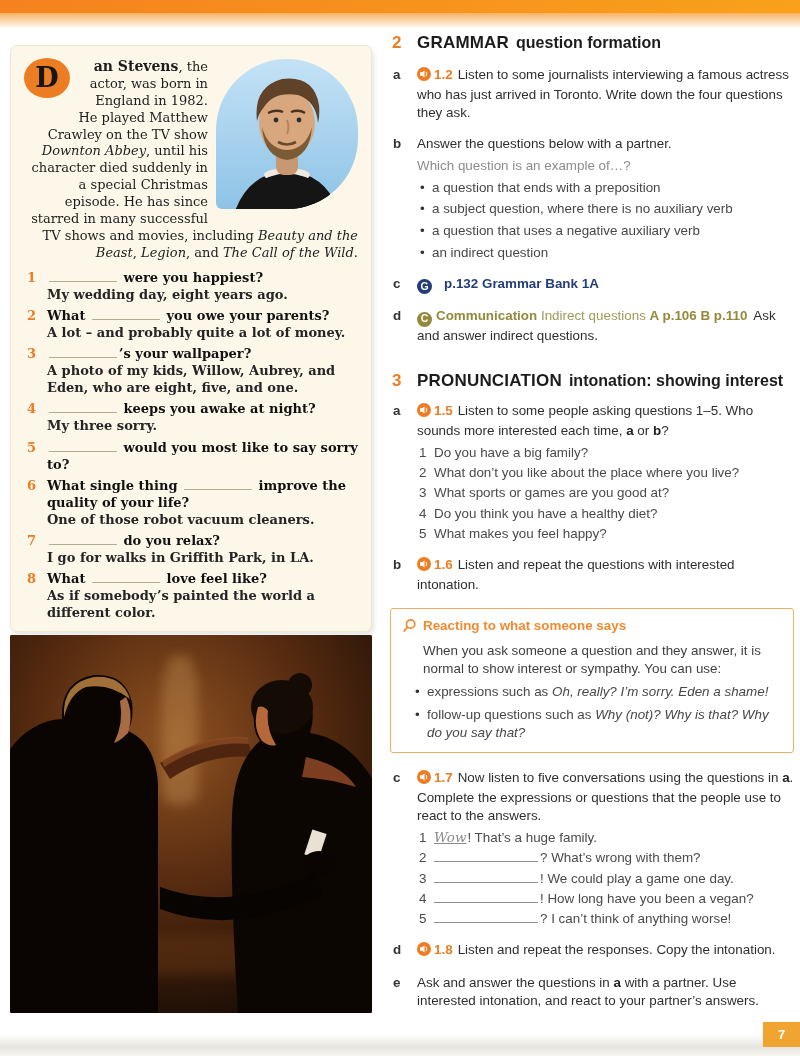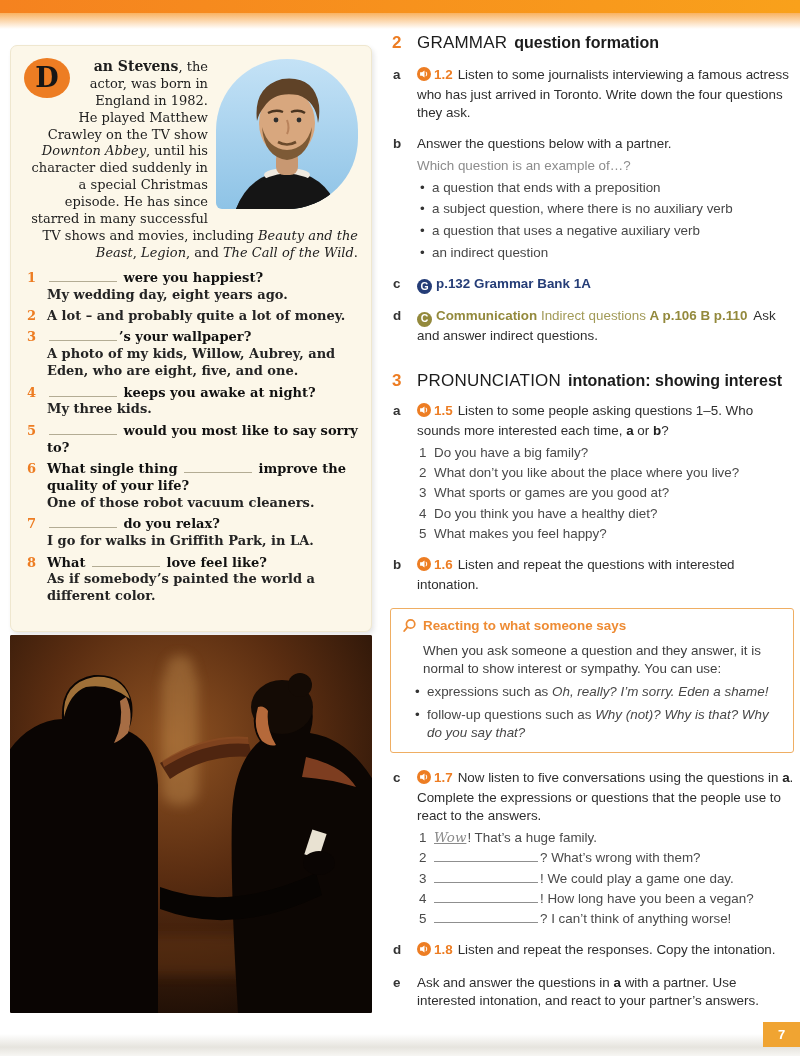--- a/index.html
+++ b/index.html
@@ -35,39 +35,39 @@
 
   .downton-photo{position:relative;width:362px;height:378px;margin-top:3px;
                  border-radius:2px;overflow:hidden;background:#1a0d05;}
   .downton-photo svg{display:block;}
 
   
   .right-col{position:absolute;left:390px;top:33px;width:404px;font-size:13.4px;line-height:1.33;}
   h2.sec{position:relative;margin:0;padding-left:27px;font-size:17px;line-height:1.2;
          font-weight:normal;color:#1c1c1c;}
   .sec-num{position:absolute;left:2px;top:0;color:#ed7d23;font-weight:bold;}
-  .sec-title{font-weight:normal;letter-spacing:.2px;margin-right:7px;}
+  .sec-title{font-weight:bold;letter-spacing:.2px;margin-right:7px;}
   .sec-sub{font-weight:bold;font-size:16px;}
   .item{position:relative;padding-left:27px;margin-top:13px;}
   .letter{position:absolute;left:3px;top:0;font-weight:bold;color:#333;}
   .audio{display:inline-block;vertical-align:-2px;margin-right:3px;}
   .audio-num{color:#ed7d23;font-weight:bold;margin-right:5px;}
   .gray-prompt{color:#8c8c8c;margin-top:4px;}
   .bullets{margin-top:2px;}
   .bullet{position:relative;padding-left:15px;color:#474747;margin-top:4px;}
   .bullet::before{content:"•";position:absolute;left:3px;color:#333;}
   .numlist{margin-top:4px;}
   .numitem{position:relative;padding-left:17px;color:#4a4a4a;margin-top:2.5px;}
   .numitem .n{position:absolute;left:2px;}
   .circle-badge{display:inline-flex;width:15px;height:15px;border-radius:50%;
                 color:#fff;font-size:10.5px;font-weight:bold;align-items:center;
                 justify-content:center;vertical-align:-2px;margin-right:4px;}
   .badge-navy{background:#253d77;}
   .badge-olive{background:#93893c;}
-  .navy-line{color:#253d77;font-weight:bold;}
+  .navy-line{color:#253d77;font-weight:bold;margin-left:8px;}
   .olive-b{color:#93893c;font-weight:bold;}
   .olive-r{color:#a29a57;}
   .after-gap{margin-left:6px;}
   .react-box{border:1.6px solid #efae63;border-radius:3px;margin-top:15px;
              padding:8px 11px 11px 11px;color:#3f3f3f;}
   .react-title{color:#ee8b33;font-weight:bold;}
   .mag{display:inline-block;vertical-align:-3px;margin-right:6px;}
   .react-intro{margin-top:4px;}
   .ans-blank{display:inline-block;width:104px;height:12px;border-bottom:1.1px solid #8f8f8f;
              margin-right:2px;}
@@ -120,31 +120,32 @@
       <p class="bio-text"><b>an Stevens</b><span>, the actor, was born in England in 1982. He played Matthew Crawley on the TV show </span><i>Downton Abbey</i><span>, until his character died suddenly in a special Christmas episode. He has since starred in many successful TV shows and movies, including </span><i>Beauty and the Beast</i><span>, </span><i>Legion</i><span>, and </span><i>The Call of the Wild</i><span>.</span></p>
 
       <div class="q-list">
         <div class="qa">
           <span class="q-num">1</span>
           <div class="q-line"><span class="q-text"><span></span><span class="blank"></span><span> were you happiest?</span></span></div>
           <div class="q-ans"><span>My wedding day, eight years ago.</span></div>
         </div>
         <div class="qa">
           <span class="q-num">2</span>
+          <div class="q-line"><span class="q-text"><span>What </span><span class="blank"></span><span> you owe your parents?</span></span></div>
           <div class="q-ans"><span>A lot – and probably quite a lot of money.</span></div>
         </div>
         <div class="qa">
           <span class="q-num">3</span>
           <div class="q-line"><span class="q-text"><span></span><span class="blank"></span><span>’s your wallpaper?</span></span></div>
           <div class="q-ans"><span>A photo of my kids, Willow, Aubrey, and Eden, who are eight, five, and one.</span></div>
         </div>
         <div class="qa">
           <span class="q-num">4</span>
           <div class="q-line"><span class="q-text"><span></span><span class="blank"></span><span> keeps you awake at night?</span></span></div>
-          <div class="q-ans"><span>My three kids.</span></div>
+          <div class="q-ans"><span>My three sorry.</span></div>
         </div>
         <div class="qa">
           <span class="q-num">5</span>
           <div class="q-line"><span class="q-text"><span></span><span class="blank"></span><span> would you most like to say sorry to?</span></span></div>
         </div>
         <div class="qa">
           <span class="q-num">6</span>
           <div class="q-line"><span class="q-text"><span>What single thing </span><span class="blank"></span><span> improve the quality of your life?</span></span></div>
           <div class="q-ans"><span>One of those robot vacuum cleaners.</span></div>
         </div>

